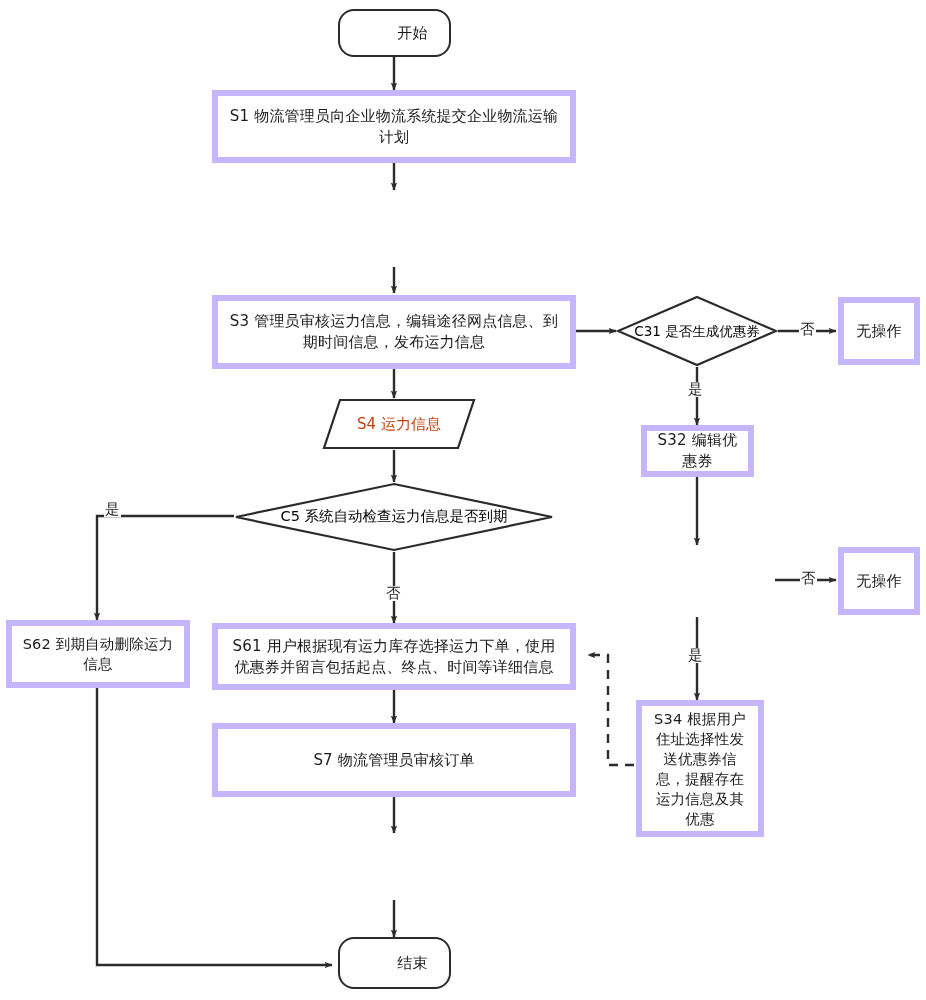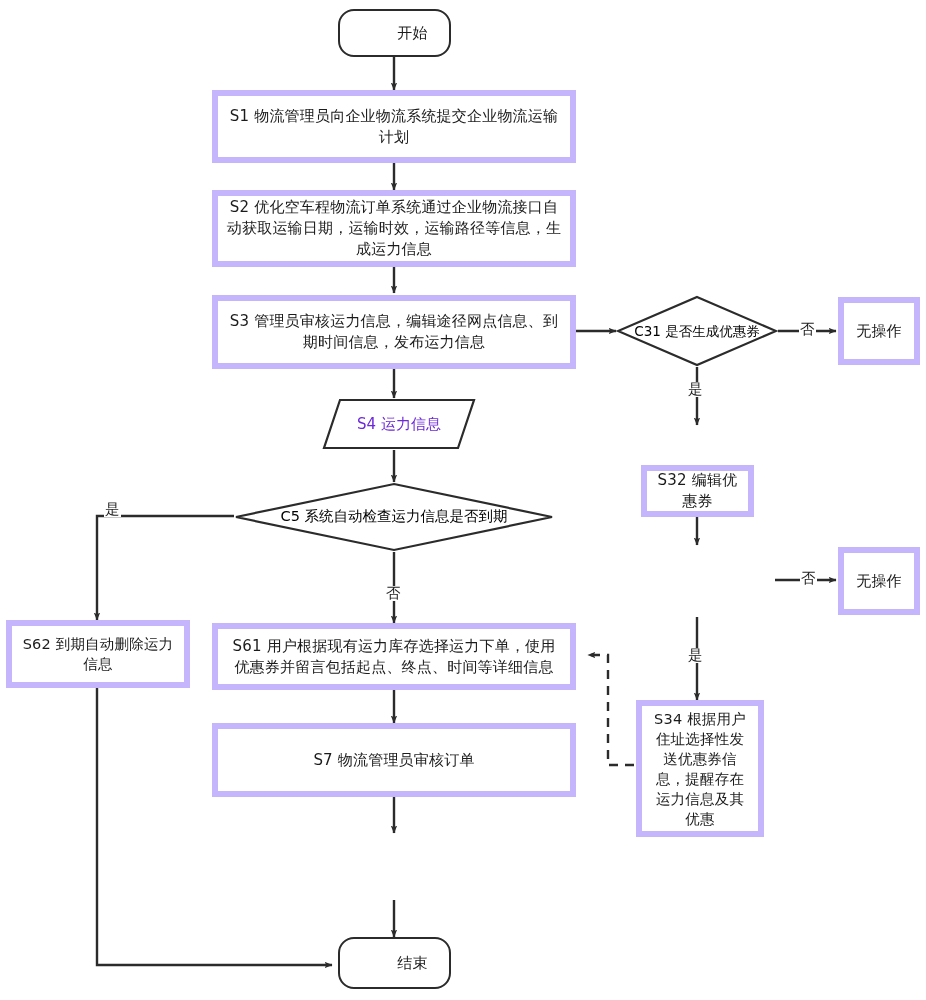--- a/index.html
+++ b/index.html
@@ -81,21 +81,21 @@
   .para-label {
     position: absolute;
     left: 0;
     top: 0;
     width: 100%;
     height: 100%;
     display: flex;
     align-items: center;
     justify-content: center;
     text-align: center;
-    color: #6d28d9;
+    color: #c2410c;
   }
   .edge-label {
     position: absolute;
     color: #1b1b1b;
     background: #ffffff;
     padding: 0 1px;
     line-height: 1;
   }
   .fs15 { font-size: 15px; }
   .fs14 { font-size: 14.5px; }
@@ -155,44 +155,41 @@
   </svg>
 
   <div class="node term fs15" style="left:338px; top:9px; width:113px; height:48px;">
     <span>开始</span>
   </div>
 
   <div class="node proc fs15" style="left:212px; top:90px; width:364px; height:73px;">
     <span>S1 物流管理员向企业物流系统提交企业物流运输计划</span>
   </div>
 
-  <div class="node proc fs15" style="left:212px; top:190px; width:364px; height:77px;">
-    <span>S2 优化空车程物流订单系统通过企业物流接口自动获取运输日期，运输时效，运输路径等信息，生成运力信息</span>
-  </div>
 
   <div class="node proc fs15" style="left:212px; top:295px; width:364px; height:74px;">
     <span>S3 管理员审核运力信息，编辑途径网点信息、到期时间信息，发布运力信息</span>
   </div>
 
   <div class="diamond-wrap" style="left:616px; top:295px; width:162px; height:72px;">
     <svg width="162" height="72" viewBox="0 0 162 72" xmlns="http://www.w3.org/2000/svg">
       <polygon points="81,2 160,36 81,70 2,36" fill="#ffffff" stroke="#2b2b2b" stroke-width="2.2"></polygon>
     </svg>
     <div class="diamond-label fs13">C31 是否生成优惠券</div>
   </div>
 
   <div class="edge-label fs14" style="left:799px; top:322px;">否</div>
 
   <div class="node proc fs15" style="left:838px; top:297px; width:82px; height:68px;">
     <span>无操作</span>
   </div>
 
   <div class="edge-label fs14" style="left:687px; top:382px;">是</div>
 
-  <div class="node proc fs15" style="left:641px; top:425px; width:113px; height:52px;margin-top:40px;">
+  <div class="node proc fs15" style="left:641px; top:425px; width:113px; height:52px;">
     <span>S32 编辑优惠券</span>
   </div>
 
 
   <div class="edge-label fs14" style="left:800px; top:571px;">否</div>
 
   <div class="node proc fs15" style="left:838px; top:547px; width:82px; height:68px;">
     <span>无操作</span>
   </div>
 

